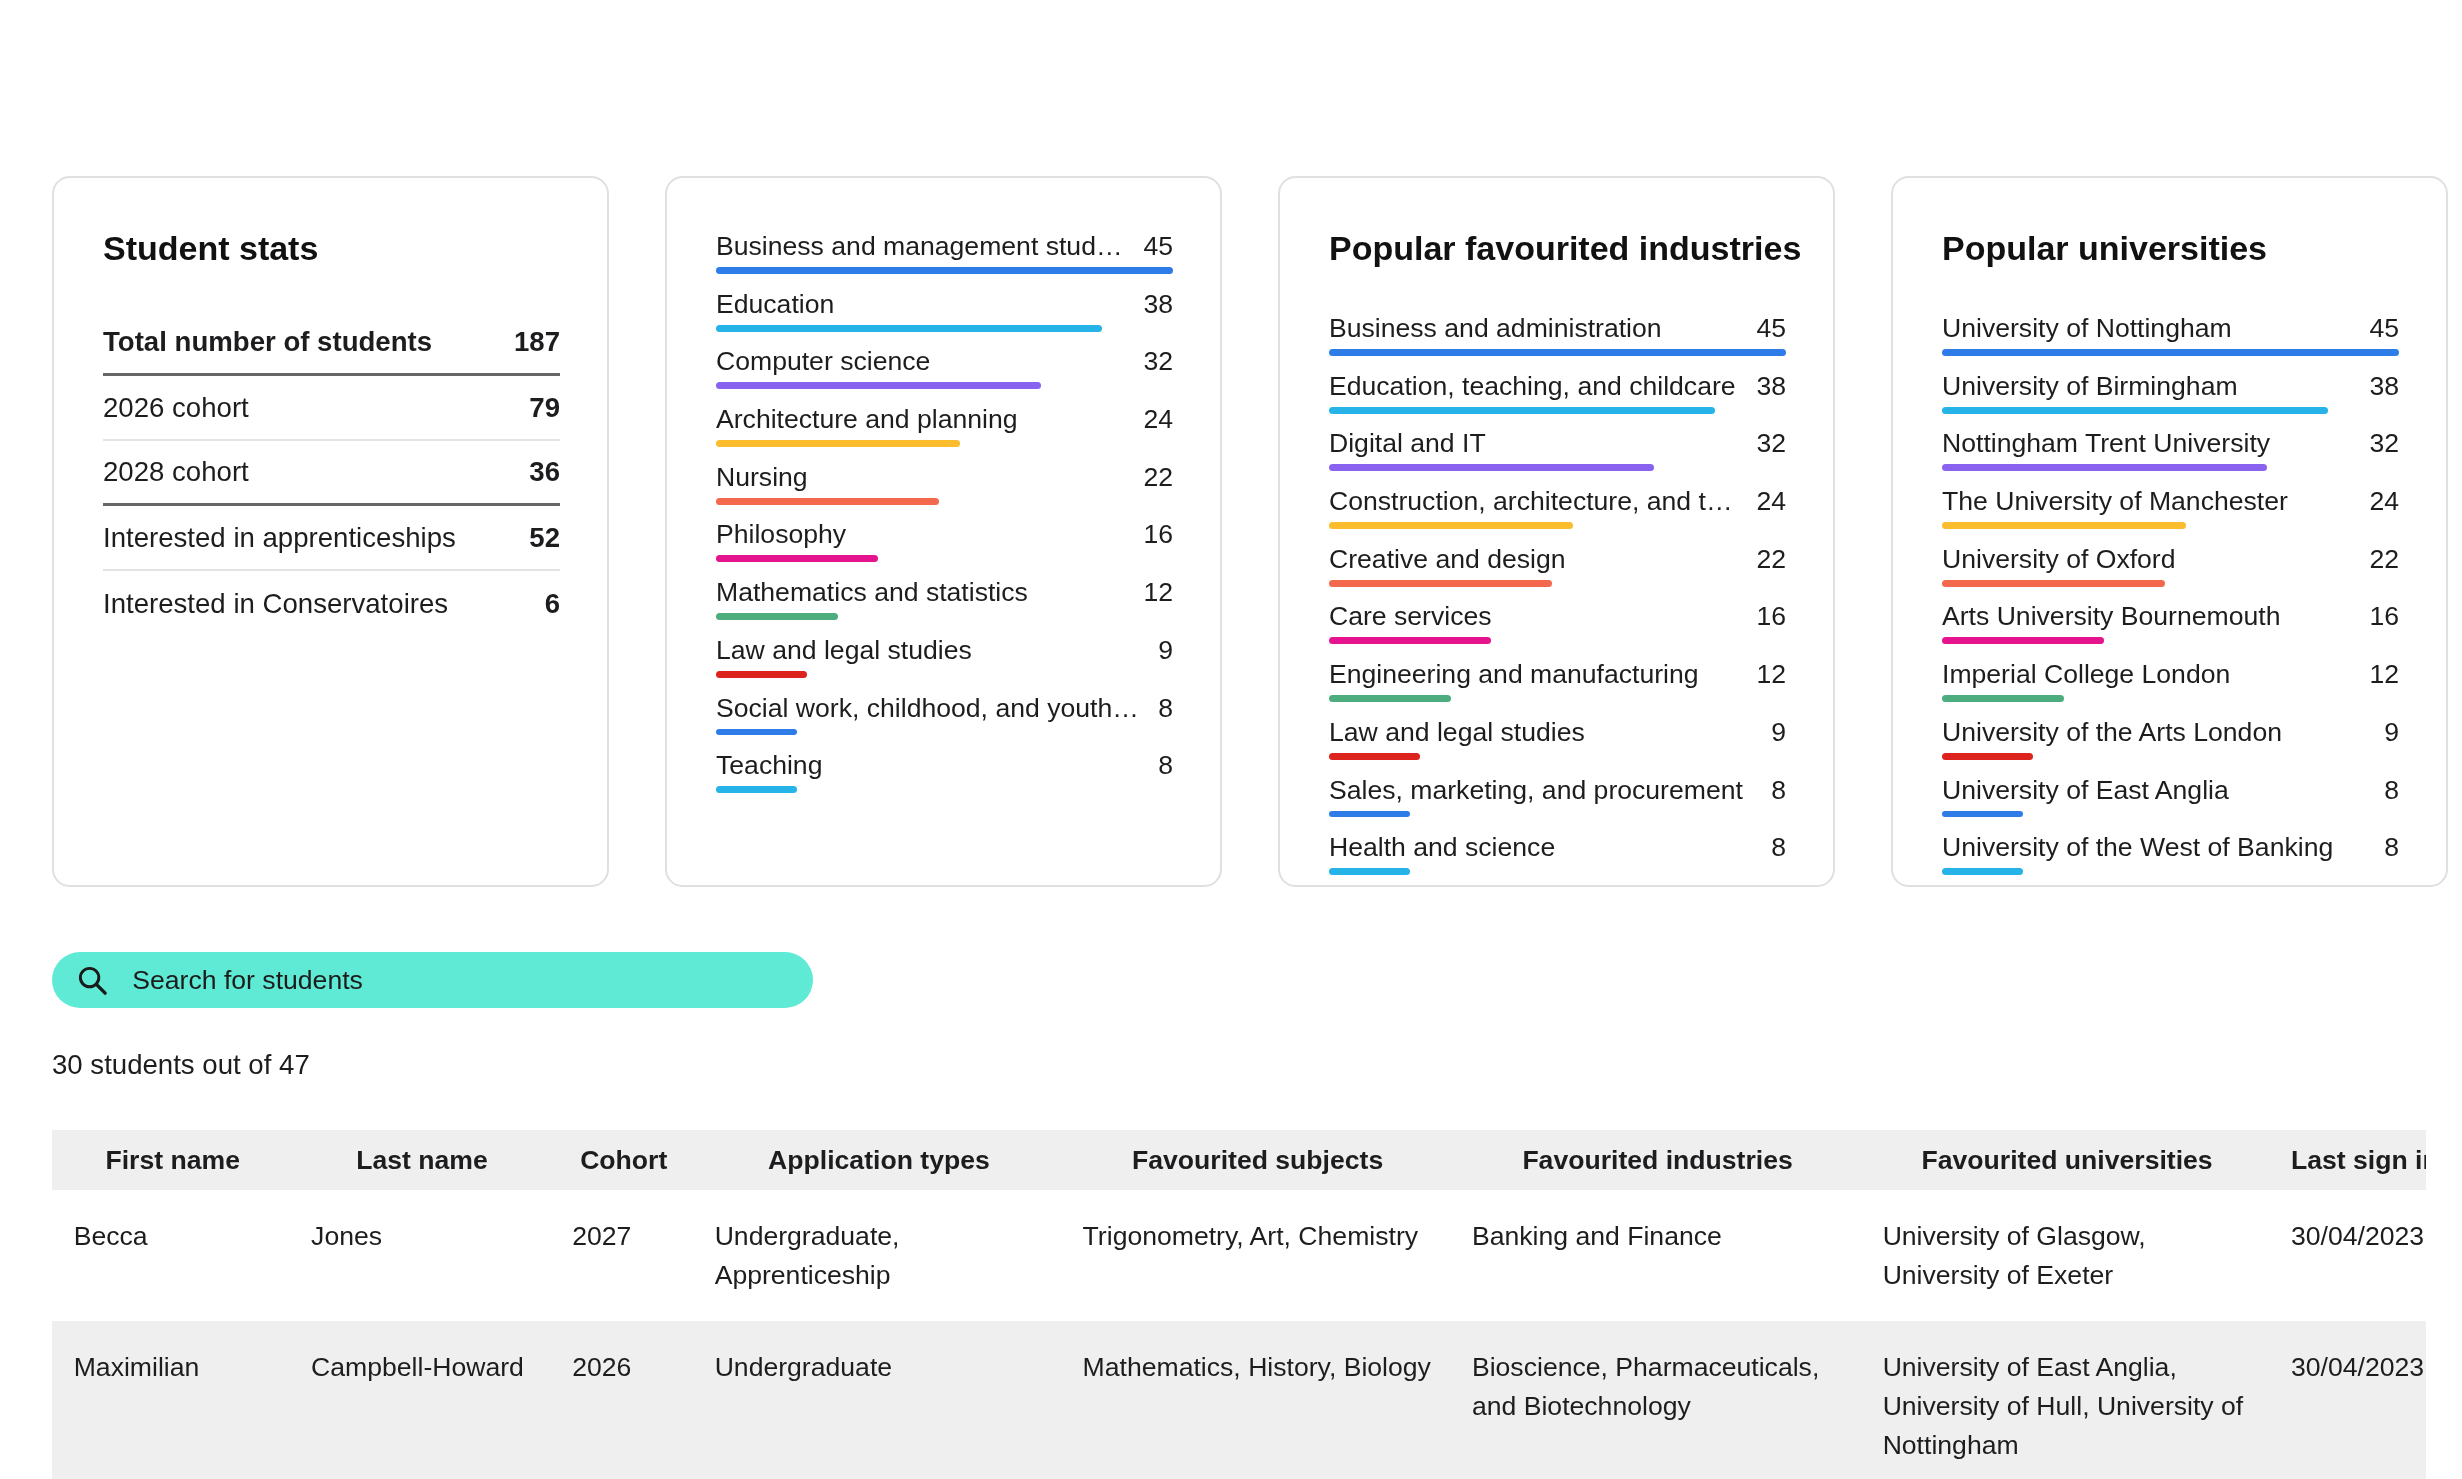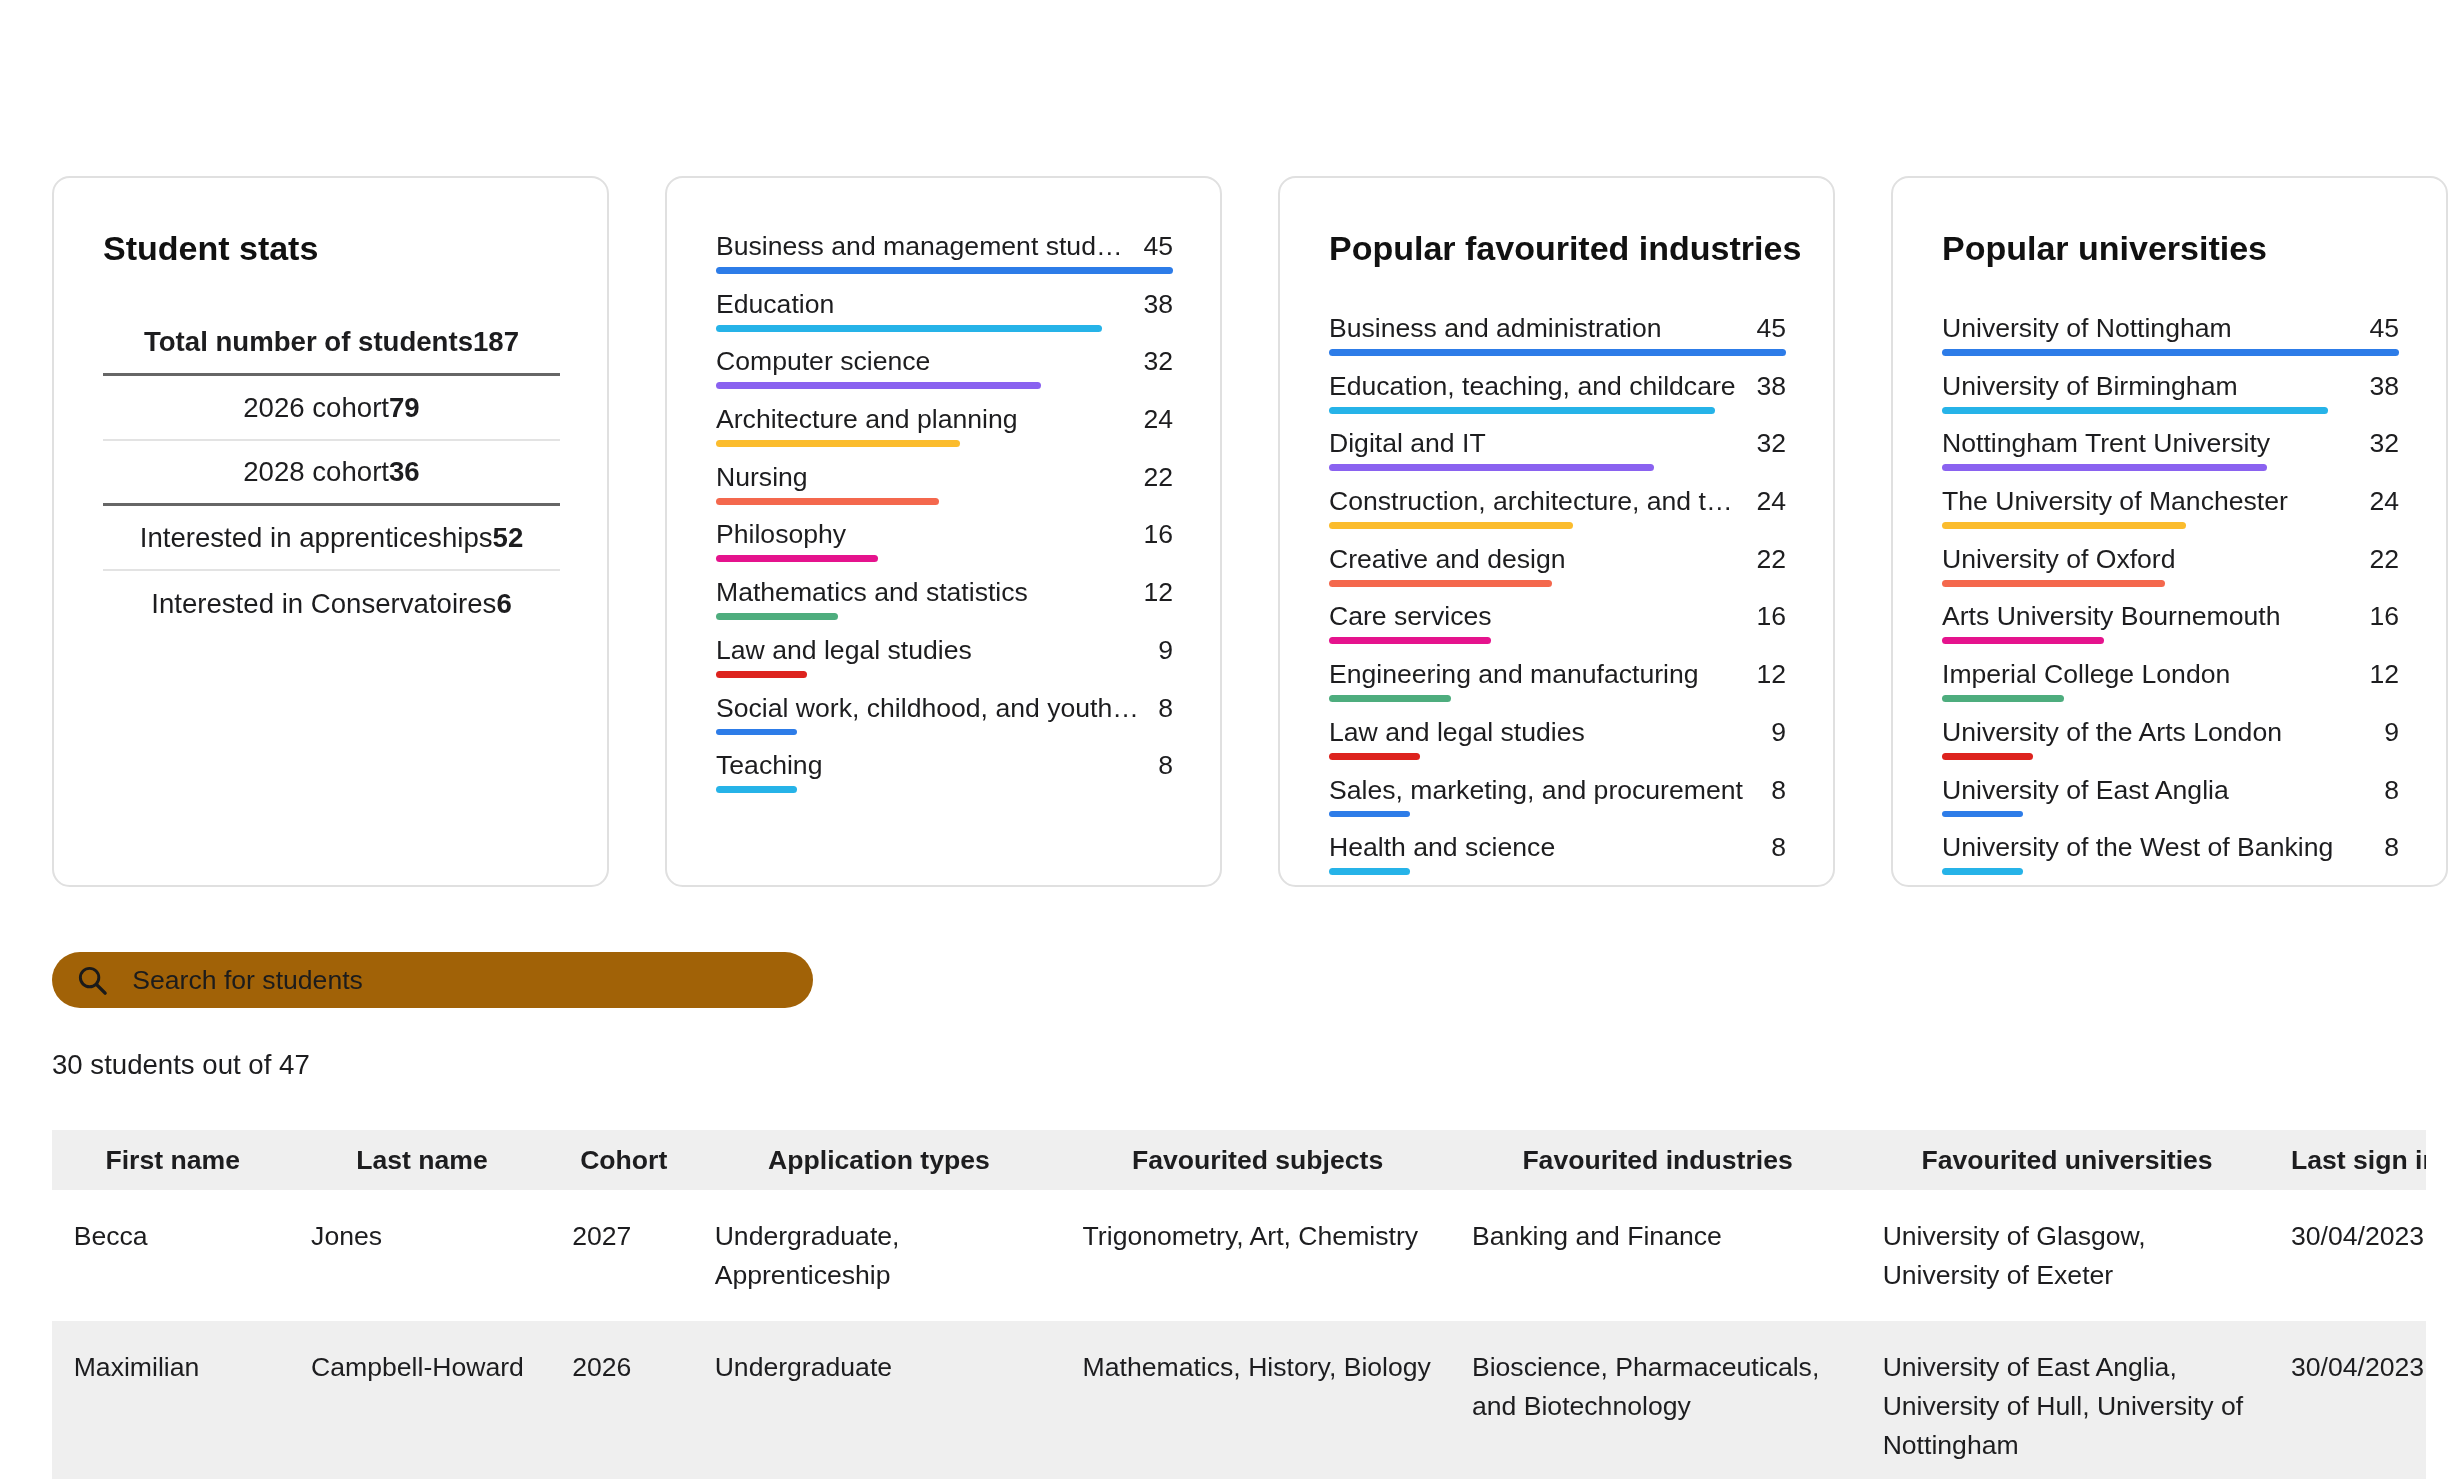--- a/index.html
+++ b/index.html
@@ -26,21 +26,21 @@
   .card h2 {
     margin: 0 0 43px 0;
     font-size: 34px;
     font-weight: bold;
     color: #111;
     white-space: nowrap;
   }
 
   
   .stat-row {
-    display: flex; justify-content: center; align-items: center;
+    display: flex; justify-content: space-between; align-items: center;
     height: 65px;
     font-size: 27.6px;
   }
   .stat-row .stat-value { font-weight: bold; }
   .stat-row.label-bold .stat-label { font-weight: bold; }
   .stat-row.divider-dark  { border-bottom: 3px solid #666666; }
   .stat-row.divider-light { border-bottom: 2px solid #e3e3e3; }
 
   
   .bar-row { margin-bottom: 12.8px; }
@@ -52,21 +52,21 @@
     white-space: nowrap; overflow: hidden; text-overflow: ellipsis;
     padding-right: 17.7px;
   }
   .bar-value { flex-shrink: 0; }
   .bar { height: 6.9px; border-radius: 3.9px; margin-top: 3px; }
 
   
   .search-pill {
     margin-top: 65px;
     width: 761px; height: 56px;
-    background: #a16207;
+    background: #5eead4;
     border-radius: 28.6px;
     display: flex; align-items: center;
     padding-left: 23.6px;
   }
   .search-pill svg { flex-shrink: 0; }
   .search-pill input {
     border: none; outline: none; background: transparent;
     font-family: "Liberation Sans", sans-serif;
     font-size: 26.6px; color: #1c1c1c;
     margin-left: 21.7px; width: 630px;

